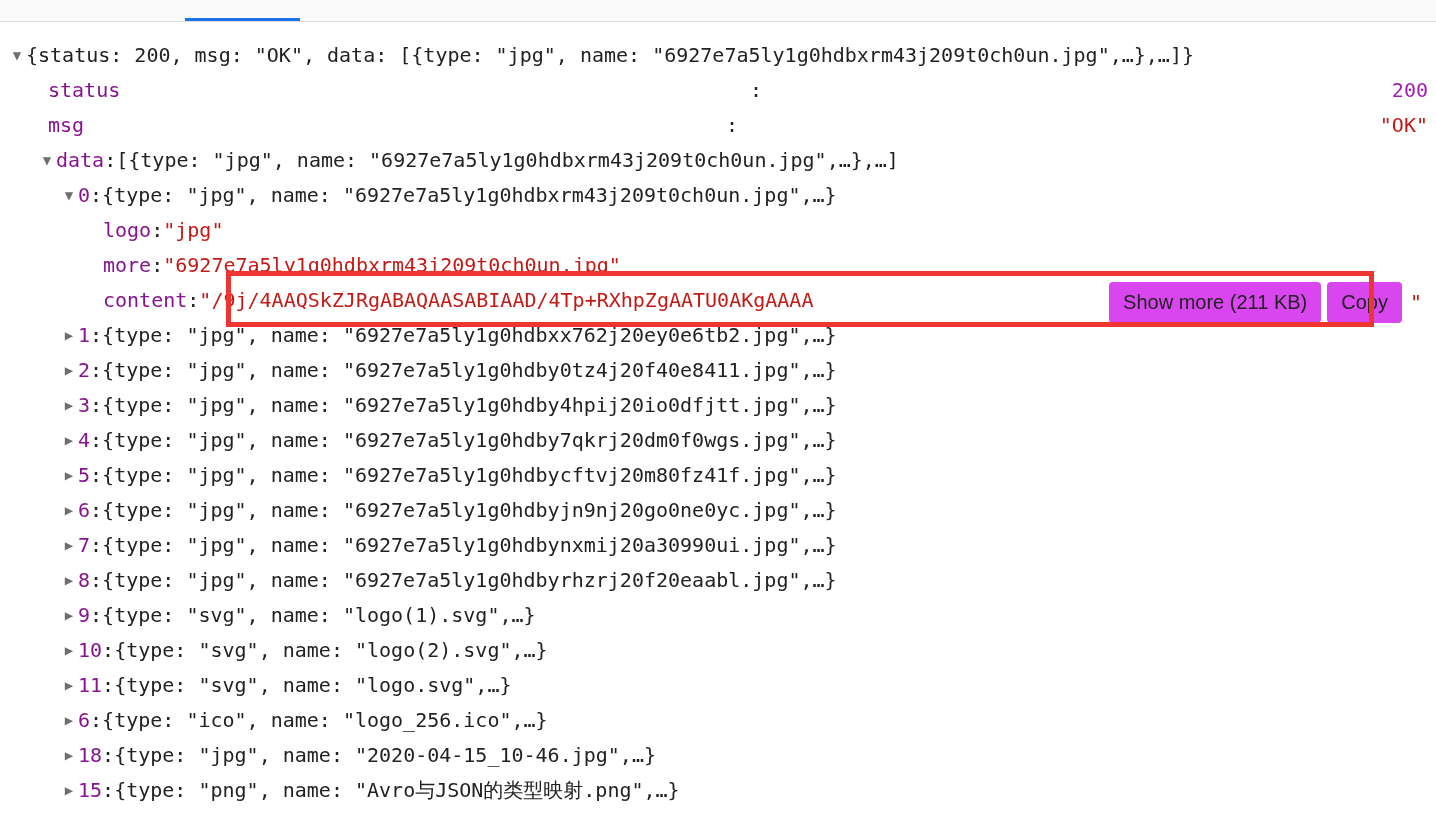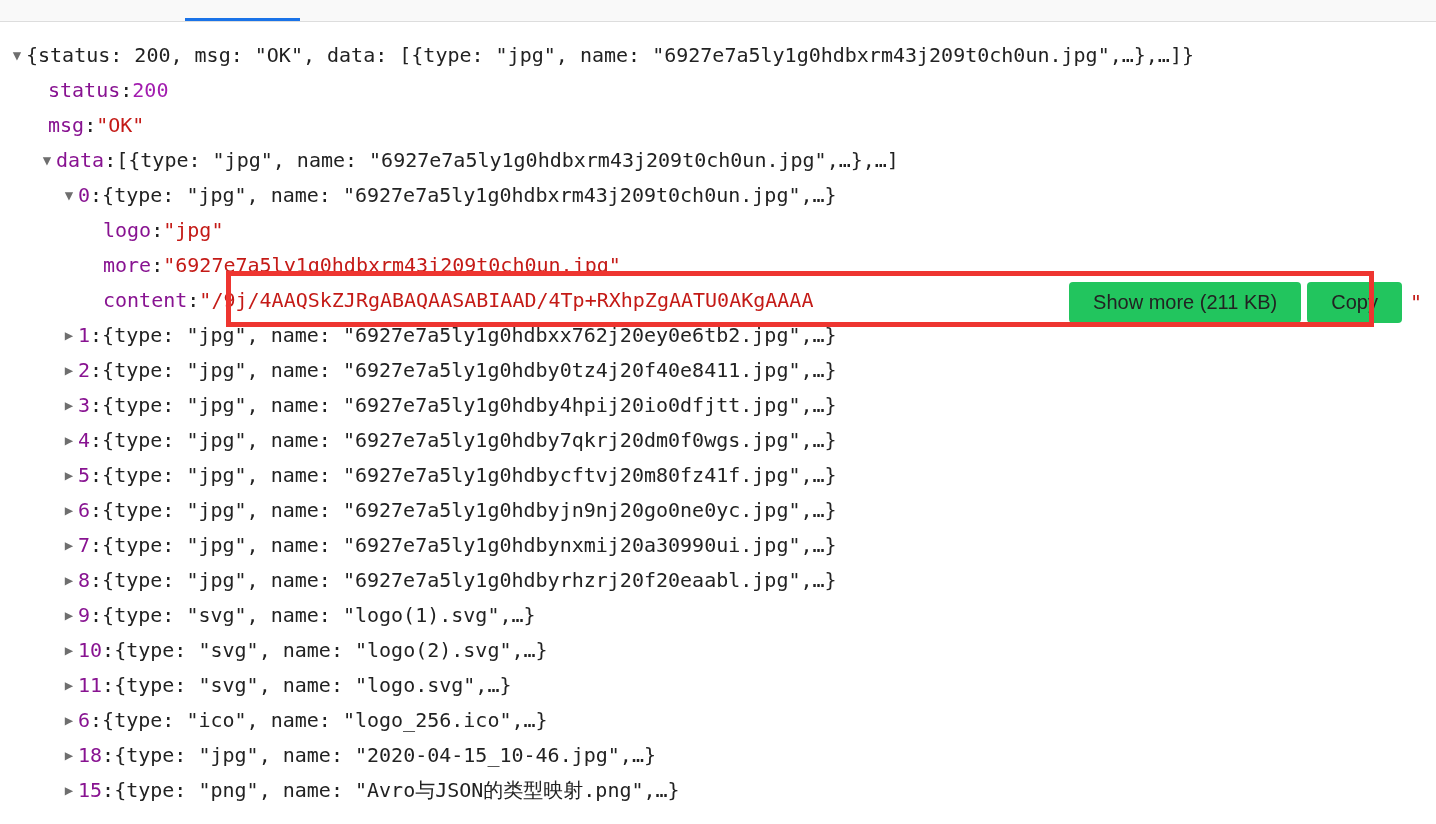--- a/index.html
+++ b/index.html
@@ -46,40 +46,40 @@
   font-size: 14px;
   user-select: none;
   cursor: pointer;
 }
 .triangle.down::before { content: "▼"; }
 .triangle.right::before { content: "▶"; }
 .key { color: #881391; }
 .str { color: #c41a16; }
 .num { color: #a21caf; }
 .plain { color: #222; }
-.ind1 { padding-left: 40px; }
+.ind1 { padding-left: 40px; justify-content: space-between; }
 .ind2 { padding-left: 30px; }
 .ind4 { padding-left: 95px; }
 .ind3b { padding-left: 52px; }
 .highlight-box {
   border: 5px solid #ee3530;
   position: absolute;
   left: 226px;
   top: 271px;
   width: 1148px;
   height: 56px;
   pointer-events: none;
 }
 .content-line {
   position: relative;
 }
 .btn {
-  background: #22c55e;
+  background: #d946ef;
   border-radius: 4px;
-  padding: 3px 24px;
+  padding: 3px 14px;
   font-family: -apple-system, "Segoe UI", Arial, sans-serif;
   font-size: 20px;
   color: #222;
   display: inline-flex;
   align-items: center;
   margin-left: 6px;
   cursor: pointer;
 }
 .content-right {
   position: absolute;

